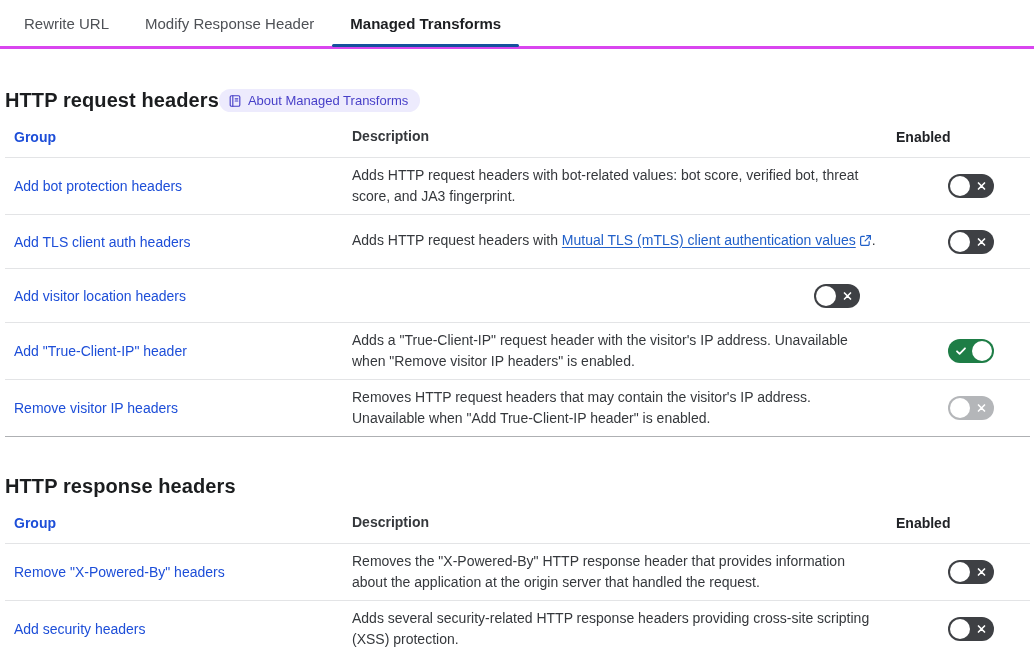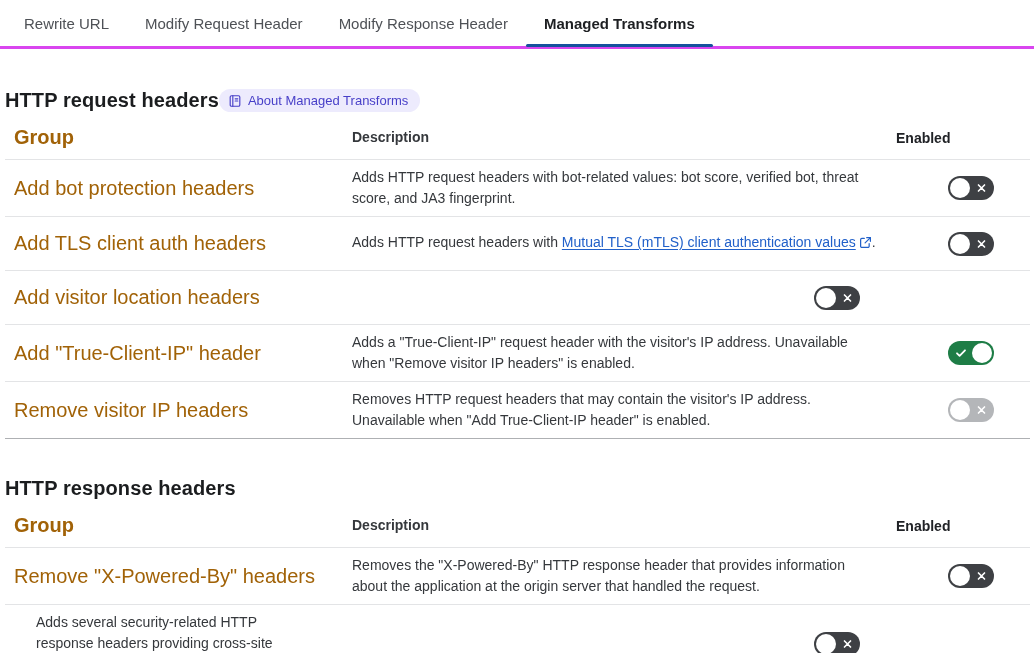--- a/index.html
+++ b/index.html
@@ -65,21 +65,21 @@
     padding: 2px 0 10px;
   }
   .th { font-size: 14px; font-weight: 700; color: #202226; }
   .trow {
     border-bottom: 1px solid var(--row-border, #e3e4e6);
     min-height: 54px;
     padding: 7px 0;
   }
   .trow.last { border-bottom-color: var(--table-end-border, #aeb0b3); }
 
-  .col-group { padding-left: 9px; font-size: 20px; color: #a16207; }
+  .col-group { padding-left: 9px; font-size: 14px; color: #1d4ed8; }
   .col-desc  { font-size: 14px; line-height: 21px; color: #35383c; padding-right: 14px; margin-left: 31px; }
   .col-enabled { display: flex; justify-content: flex-end; padding-right: 36px; }
   .th.col-enabled { display: block; text-align: left; }
 
   .doclink {
     color: var(--link, #2160c9);
     text-decoration: underline;
     text-underline-offset: 2px;
   }
   .ext-icon { display: inline-block; vertical-align: -2px; margin-left: 3px; color: var(--link, #2160c9); }
@@ -105,21 +105,20 @@
     position: absolute; top: 50%; transform: translateY(-50%);
     right: 7px; display: flex;
   }
   .toggle.on .mark { right: auto; left: 7px; }
 </style>
 </head>
 <body>
 
 <nav class="tabbar">
     <button class="tab">Rewrite URL</button>
-    <button class="tab">Modify Request Header</button>
     <button class="tab">Modify Response Header</button>
     <button class="tab active">Managed Transforms</button>
   </nav>
 
 <div class="page">
 
   <section>
     <div class="sec-head">
       <h1 class="sec-title">HTTP request headers</h1>
       <button class="badge">
@@ -240,20 +239,21 @@
                 <span class="knob"></span>
                 <span class="mark">
   <svg width="11" height="11" viewBox="0 0 12 12" fill="none">
     <path d="M2.7 2.7l6.6 6.6M9.3 2.7l-6.6 6.6" stroke="#ffffff" stroke-width="1.8" stroke-linecap="round"></path>
   </svg>
 </span>
               </button>
             </div>
           </div>
           <div class="trow last">
+            <div class="col-group">Add security headers</div>
             <div class="col-desc">Adds several security-related HTTP response headers providing cross-site scripting (XSS) protection.</div>
             <div class="col-enabled">
               <button class="toggle off">
                 <span class="knob"></span>
                 <span class="mark">
   <svg width="11" height="11" viewBox="0 0 12 12" fill="none">
     <path d="M2.7 2.7l6.6 6.6M9.3 2.7l-6.6 6.6" stroke="#ffffff" stroke-width="1.8" stroke-linecap="round"></path>
   </svg>
 </span>
               </button>

